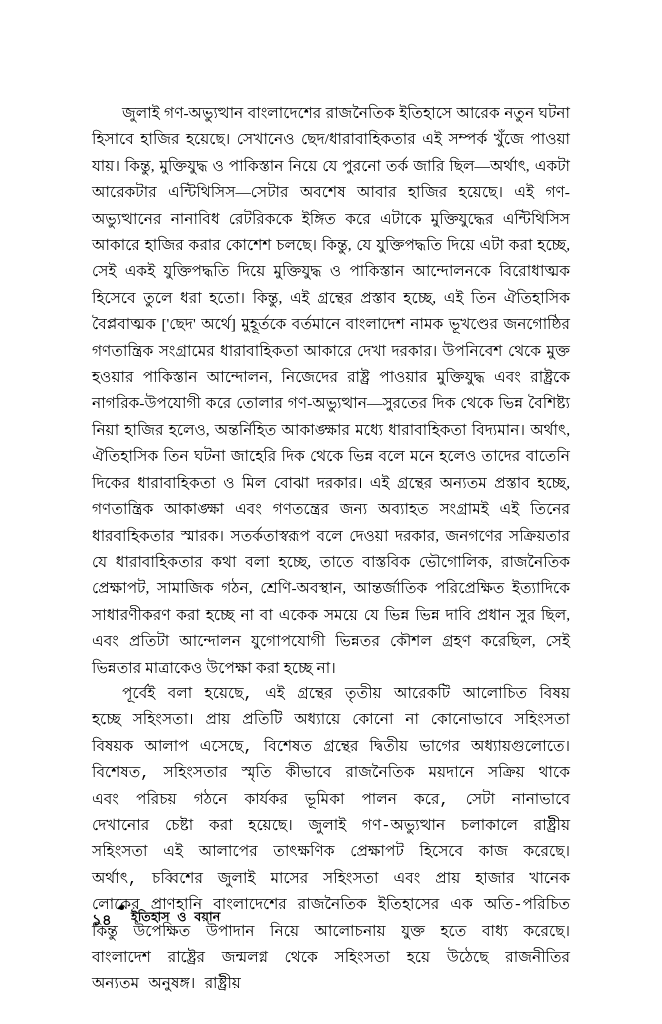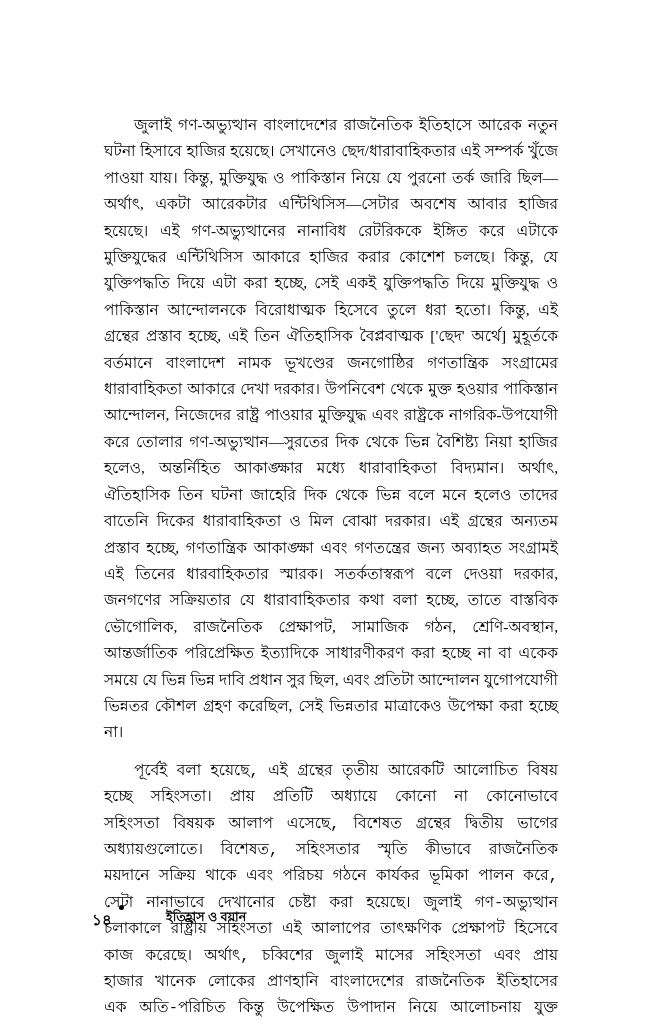--- a/index.html
+++ b/index.html
@@ -20,21 +20,21 @@
     overflow: hidden;
     box-sizing: border-box;
   }
   .text-column {
     position: absolute;
     left: 92px;
     top: 100px;
     width: 478px;
   }
   .para {
-    margin: 12px;
+    margin: 0;
     text-align: justify;
     text-justify: inter-word;
     font-size: 15.4px;
     line-height: 26.4px;
     text-indent: 30px;
     font-family: "Liberation Serif", "DejaVu Serif", serif;
     word-spacing: 0.2px;
     hyphens: none;
     -webkit-hyphens: none;
   }
@@ -65,23 +65,22 @@
     width: 5px;
     height: 5px;
     border-radius: 50%;
     background: #000000;
     position: relative;
     top: -3px;
   }
   .running-head {
     font-size: 12.6px;
     font-weight: bold;
-    font-family: Liberation Serif, serif;
+    font-family: Liberation Mono, monospace;
     letter-spacing: 0.1px;
-    margin-left: 35px;
   }
 </style>
 </head>
 <body>
 
 <div class="page">
 
   <div class="text-column">
     <p class="para">জুলাই গণ-অভ্যুত্থান বাংলাদেশের রাজনৈতিক ইতিহাসে আরেক নতুন ঘটনা হিসাবে হাজির হয়েছে। সেখানেও ছেদ/ধারাবাহিকতার এই সম্পর্ক খুঁজে পাওয়া যায়। কিন্তু, মুক্তিযুদ্ধ ও পাকিস্তান নিয়ে যে পুরনো তর্ক জারি ছিল—অর্থাৎ, একটা আরেকটার এন্টিথিসিস—সেটার অবশেষ আবার হাজির হয়েছে। এই গণ-অভ্যুত্থানের নানাবিধ রেটরিককে ইঙ্গিত করে এটাকে মুক্তিযুদ্ধের এন্টিথিসিস আকারে হাজির করার কোশেশ চলছে। কিন্তু, যে যুক্তিপদ্ধতি দিয়ে এটা করা হচ্ছে, সেই একই যুক্তিপদ্ধতি দিয়ে মুক্তিযুদ্ধ ও পাকিস্তান আন্দোলনকে বিরোধাত্মক হিসেবে তুলে ধরা হতো। কিন্তু, এই গ্রন্থের প্রস্তাব হচ্ছে, এই তিন ঐতিহাসিক বৈপ্লবাত্মক ['ছেদ' অর্থে] মুহূর্তকে বর্তমানে বাংলাদেশ নামক ভূখণ্ডের জনগোষ্ঠির গণতান্ত্রিক সংগ্রামের ধারাবাহিকতা আকারে দেখা দরকার। উপনিবেশ থেকে মুক্ত হওয়ার পাকিস্তান আন্দোলন, নিজেদের রাষ্ট্র পাওয়ার মুক্তিযুদ্ধ এবং রাষ্ট্রকে নাগরিক-উপযোগী করে তোলার গণ-অভ্যুত্থান—সুরতের দিক থেকে ভিন্ন বৈশিষ্ট্য নিয়া হাজির হলেও, অন্তর্নিহিত আকাঙ্ক্ষার মধ্যে ধারাবাহিকতা বিদ্যমান। অর্থাৎ, ঐতিহাসিক তিন ঘটনা জাহেরি দিক থেকে ভিন্ন বলে মনে হলেও তাদের বাতেনি দিকের ধারাবাহিকতা ও মিল বোঝা দরকার। এই গ্রন্থের অন্যতম প্রস্তাব হচ্ছে, গণতান্ত্রিক আকাঙ্ক্ষা এবং গণতন্ত্রের জন্য অব্যাহত সংগ্রামই এই তিনের ধারবাহিকতার স্মারক। সতর্কতাস্বরূপ বলে দেওয়া দরকার, জনগণের সক্রিয়তার যে ধারাবাহিকতার কথা বলা হচ্ছে, তাতে বাস্তবিক ভৌগোলিক, রাজনৈতিক প্রেক্ষাপট, সামাজিক গঠন, শ্রেণি-অবস্থান, আন্তর্জাতিক পরিপ্রেক্ষিত ইত্যাদিকে সাধারণীকরণ করা হচ্ছে না বা একেক সময়ে যে ভিন্ন ভিন্ন দাবি প্রধান সুর ছিল, এবং প্রতিটা আন্দোলন যুগোপযোগী ভিন্নতর কৌশল গ্রহণ করেছিল, সেই ভিন্নতার মাত্রাকেও উপেক্ষা করা হচ্ছে না।</p>
     <p class="para">পূর্বেই বলা হয়েছে, এই গ্রন্থের তৃতীয় আরেকটি আলোচিত বিষয় হচ্ছে সহিংসতা। প্রায় প্রতিটি অধ্যায়ে কোনো না কোনোভাবে সহিংসতা বিষয়ক আলাপ এসেছে, বিশেষত গ্রন্থের দ্বিতীয় ভাগের অধ্যায়গুলোতে। বিশেষত, সহিংসতার স্মৃতি কীভাবে রাজনৈতিক ময়দানে সক্রিয় থাকে এবং পরিচয় গঠনে কার্যকর ভূমিকা পালন করে, সেটা নানাভাবে দেখানোর চেষ্টা করা হয়েছে। জুলাই গণ-অভ্যুত্থান চলাকালে রাষ্ট্রীয় সহিংসতা এই আলাপের তাৎক্ষণিক প্রেক্ষাপট হিসেবে কাজ করেছে। অর্থাৎ, চব্বিশের জুলাই মাসের সহিংসতা এবং প্রায় হাজার খানেক লোকের প্রাণহানি বাংলাদেশের রাজনৈতিক ইতিহাসের এক অতি-পরিচিত কিন্তু উপেক্ষিত উপাদান নিয়ে আলোচনায় যুক্ত হতে বাধ্য করেছে। বাংলাদেশ রাষ্ট্রের জন্মলগ্ন থেকে সহিংসতা হয়ে উঠেছে রাজনীতির অন্যতম অনুষঙ্গ। রাষ্ট্রীয়</p>

